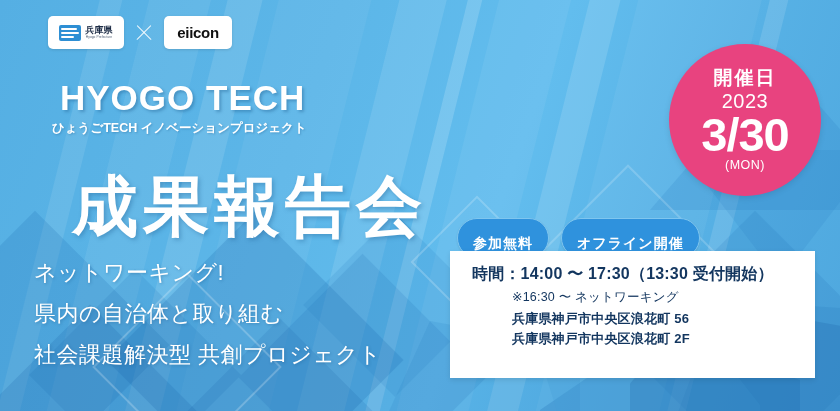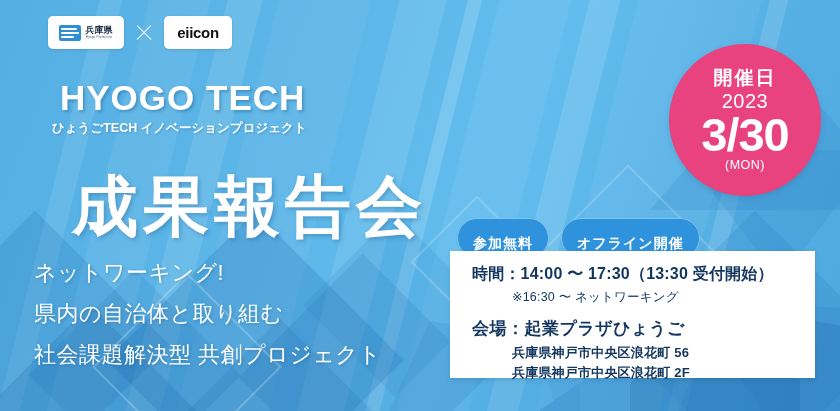--- a/index.html
+++ b/index.html
@@ -216,18 +216,17 @@
   </div>
 
   <div id="badges">
     <span class="badge">参加無料</span>
     <span class="badge">オフライン開催</span>
   </div>
 
   <div id="info-box">
     <div class="info-line" id="time-main">時間：14:00 〜 17:30（13:30 受付開始）</div>
     <div class="info-line" id="time-note">※16:30 〜 ネットワーキング</div>
-    <div class="info-line" id="venue-main">会場：起業プラザひょうご</div>
     <div class="info-line" id="venue-a1">兵庫県神戸市中央区浪花町 56</div>
     <div class="info-line" id="venue-a2">兵庫県神戸市中央区浪花町 2F</div>
   </div>
 
 </div>
 
 </body></html>

